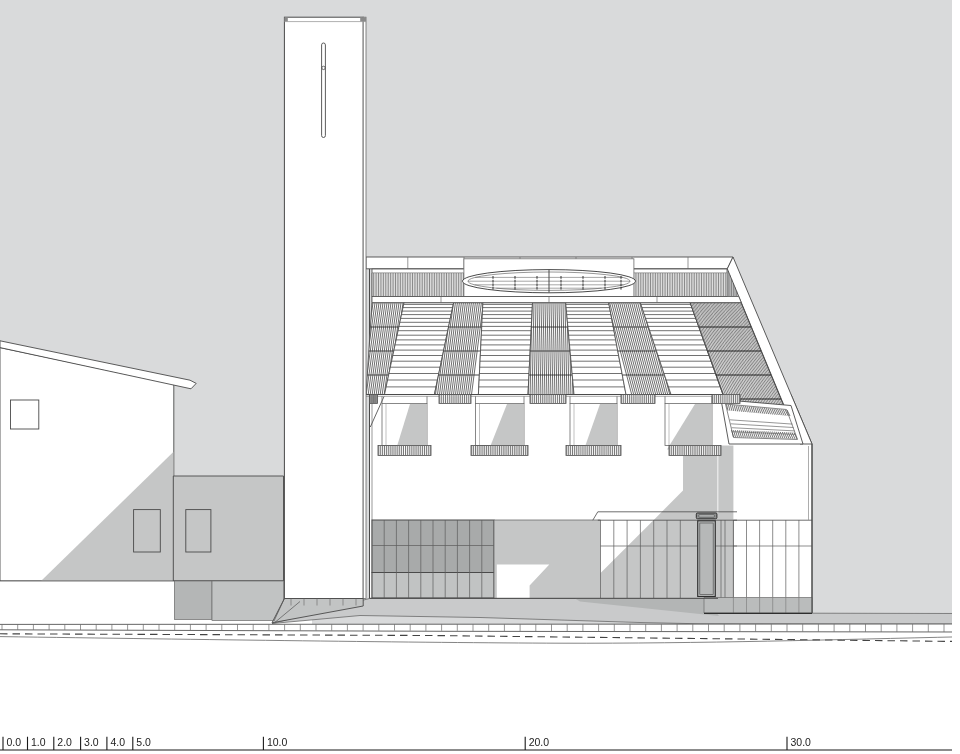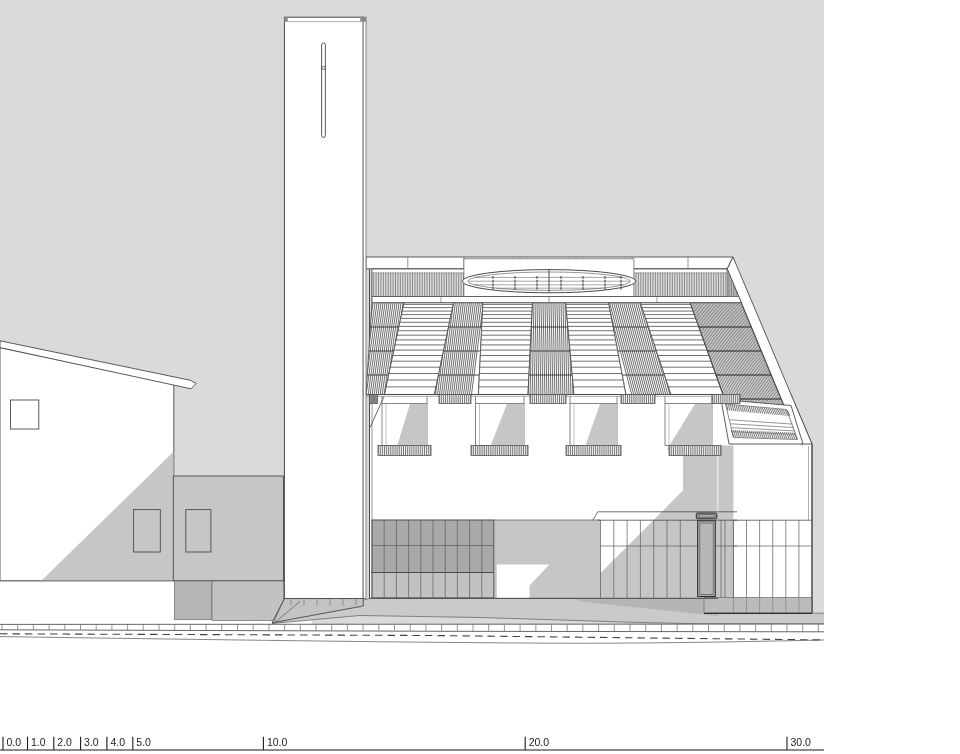--- a/index.html
+++ b/index.html
@@ -1,14 +1,14 @@
 <!DOCTYPE html>
 <html><head><meta charset="utf-8"><style>
 html,body{margin:0;padding:0;background:#ffffff;font-family:"Liberation Sans",sans-serif;}
-#c{position:relative;width:824px;height:754px;overflow:hidden;}
+#c{position:relative;width:952px;height:754px;overflow:hidden;}
 </style></head><body>
 <div id="c">
 <svg width="960" height="754" viewBox="0 0 960 754" shape-rendering="geometricPrecision" font-family="Liberation Sans, sans-serif">
 
 <rect x="0" y="0" width="960" height="625" fill="#d9dadb" stroke="none"></rect>
 <rect x="0" y="625" width="960" height="129" fill="#ffffff" stroke="none"></rect>
 
 <polygon points="0.0,347.6 173.8,384.0 173.8,581.0 0.0,581.0" fill="#ffffff" stroke="#4a4a4a" stroke-width="0.9"></polygon>
 
 <polygon points="41.0,581.0 173.3,452.0 173.3,581.0" fill="#c5c6c6" stroke="none" stroke-width="0.9"></polygon>

